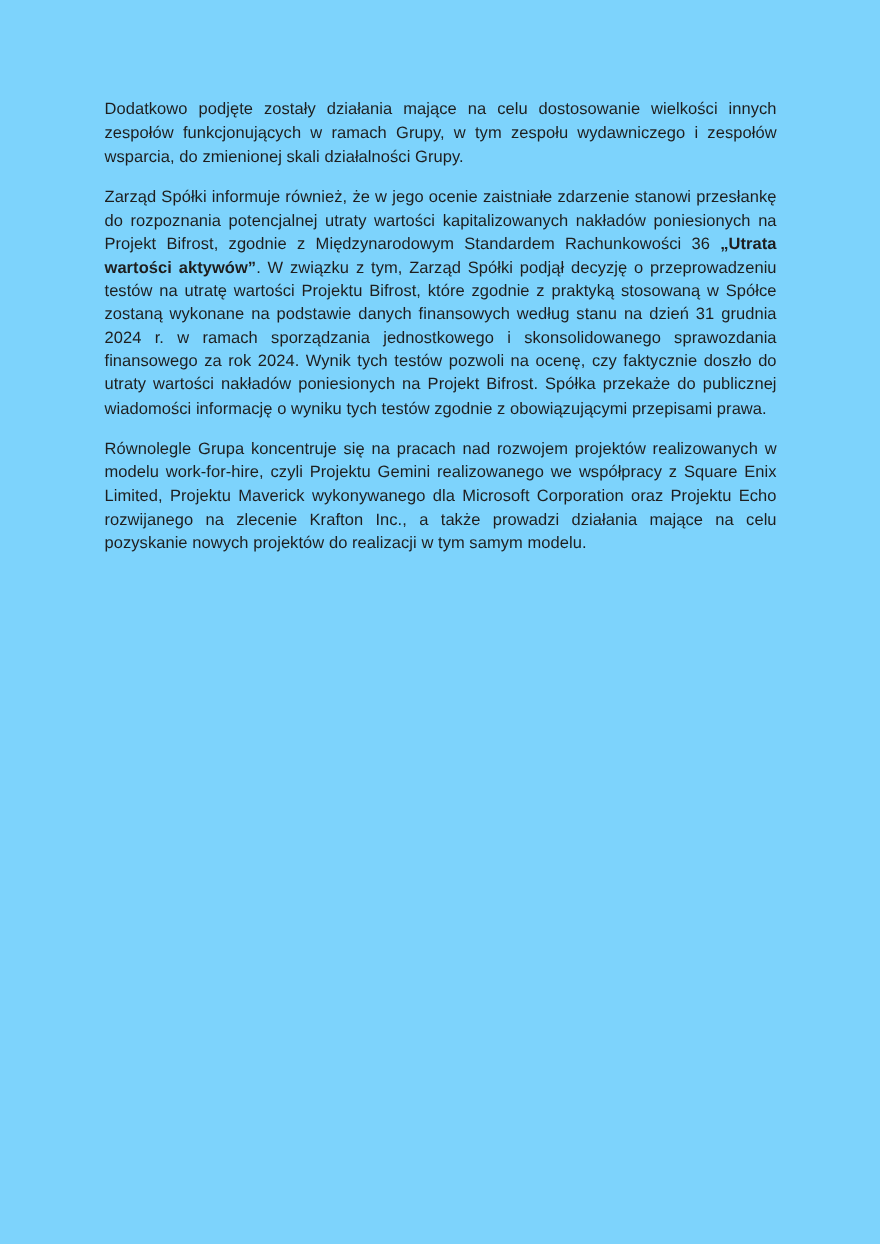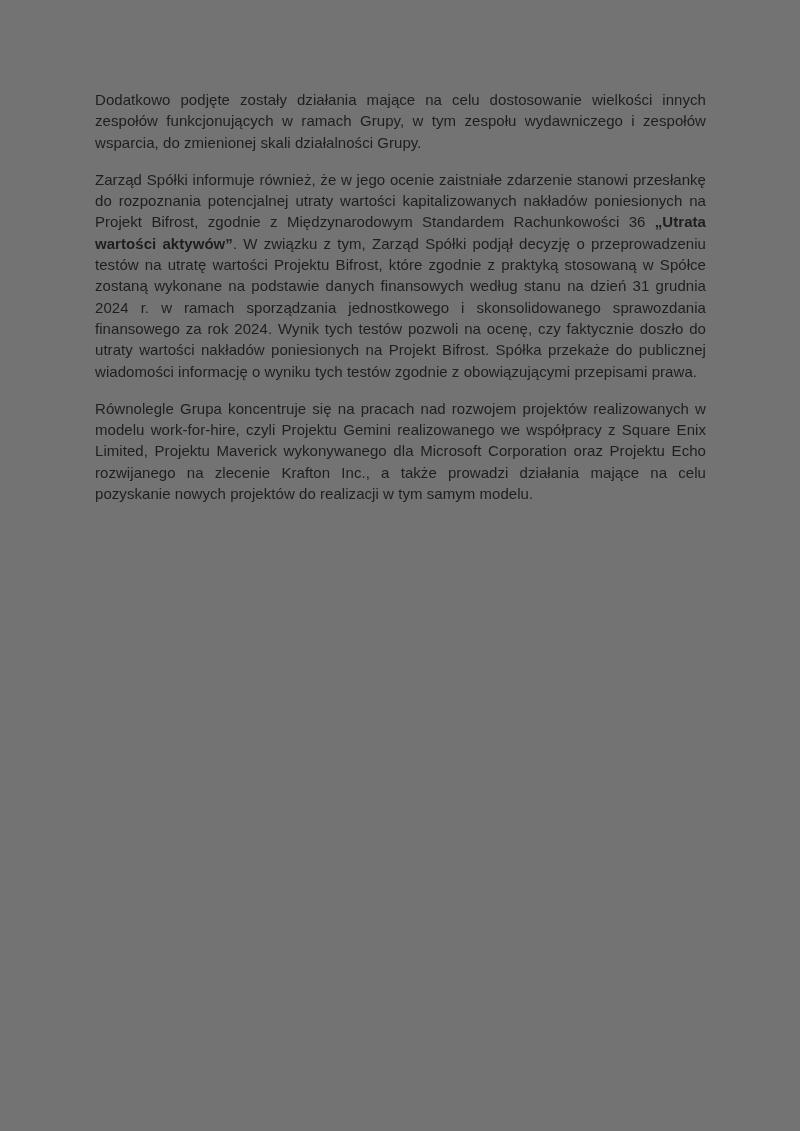--- a/index.html
+++ b/index.html
@@ -9,21 +9,21 @@
   body {
     width: 800px;
     height: 1131px;
     background: #ffffff;
     overflow: hidden;
   }
   .page {
     position: relative;
     width: 800px;
     height: 1131px;
-    background: #737373;
+    background: #7dd3fc;
   }
   .content {
     position: absolute;
     left: 95px;
     top: 89px;
     width: 611px;
     font-family: "Liberation Sans", sans-serif;
     font-size: 15px;
     line-height: 21.3px;
     letter-spacing: 0.05px;

